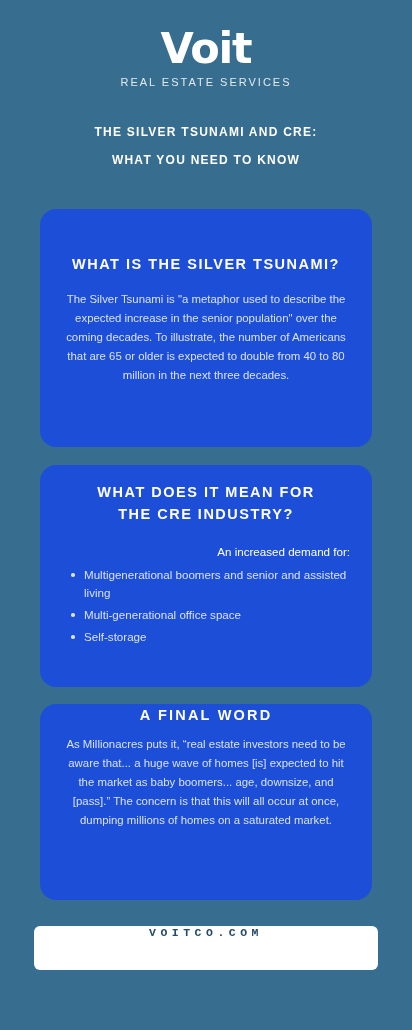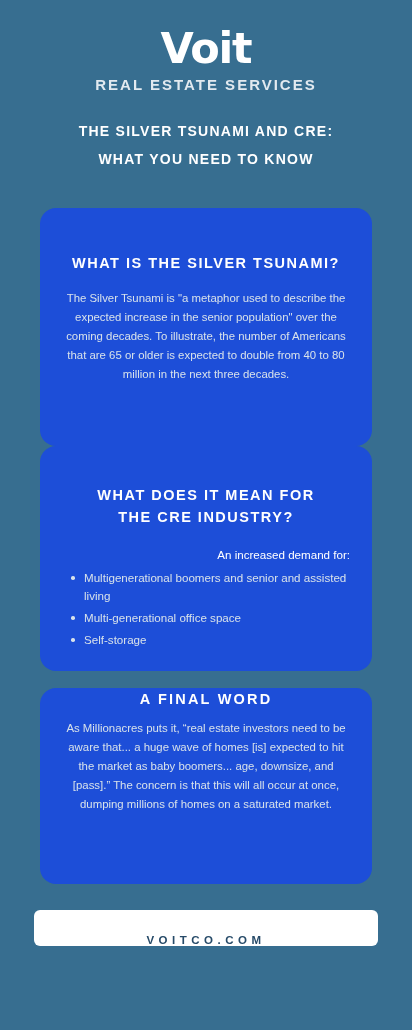--- a/index.html
+++ b/index.html
@@ -37,49 +37,49 @@
   .logo-word {
     font-family: "DejaVu Sans", sans-serif;
     font-weight: 700;
     font-size: 43px;
     line-height: 44px;
     letter-spacing: -1.2px;
     color: #ffffff;
   }
   .logo-sub {
     margin-top: 6px;
-    font-size: 15px;
-    font-weight: 700;
+    font-size: 11px;
+    font-weight: 400;
     letter-spacing: 2.0px;
     color: #e2eaf0;
   }
 
   
   .main-title {
-    margin-top: 24px;
+    margin-top: 30px;
     width: 344px;
     text-align: center;
-    font-size: 14px;
+    font-size: 12px;
     font-weight: 700;
     line-height: 28px;
     letter-spacing: 1.25px;
     color: #ffffff;
     text-transform: uppercase;
   }
   .main-title .tl { display: block; }
 
   
   .card {
     width: 332px;
     background: #1d4ed8;
     border-radius: 16px;
     padding: 18px 22px;
   }
   #card-silver-tsunami { margin-top: 35px; min-height: 238px; padding-top: 44px; }
-  #card-cre-industry  { min-height: 222px; padding-top: 38px; }
+  #card-cre-industry  { margin-top: 18px; min-height: 222px; padding-top: 16px; }
   #card-final-word    { margin-top: 17px; min-height: 196px; padding-top: 0; }
 
   .card-heading {
     text-align: center;
     font-size: 14.5px;
     font-weight: 700;
     letter-spacing: 1.5px;
     line-height: 22px;
     color: #ffffff;
     text-transform: uppercase;
@@ -128,27 +128,28 @@
     width: 3.5px;
     height: 3.5px;
     border-radius: 50%;
     background: #d8e2ea;
   }
 
   
   .footer-btn {
     margin-top: 26px;
     width: 344px;
-    height: 36px;
+    height: 44px;
     background: #ffffff;
     border-radius: 6px;
     display: flex;
-    align-items: flex-end;
+    align-items: flex-start;
     justify-content: center;
     cursor: pointer;
+    font-family: Liberation Mono, monospace;
   }
   .footer-btn-label {
     font-size: 11.5px;
     font-weight: 700;
     letter-spacing: 4.5px;
     color: #264a68;
     text-transform: uppercase;
   }
 </style>
 </head>

